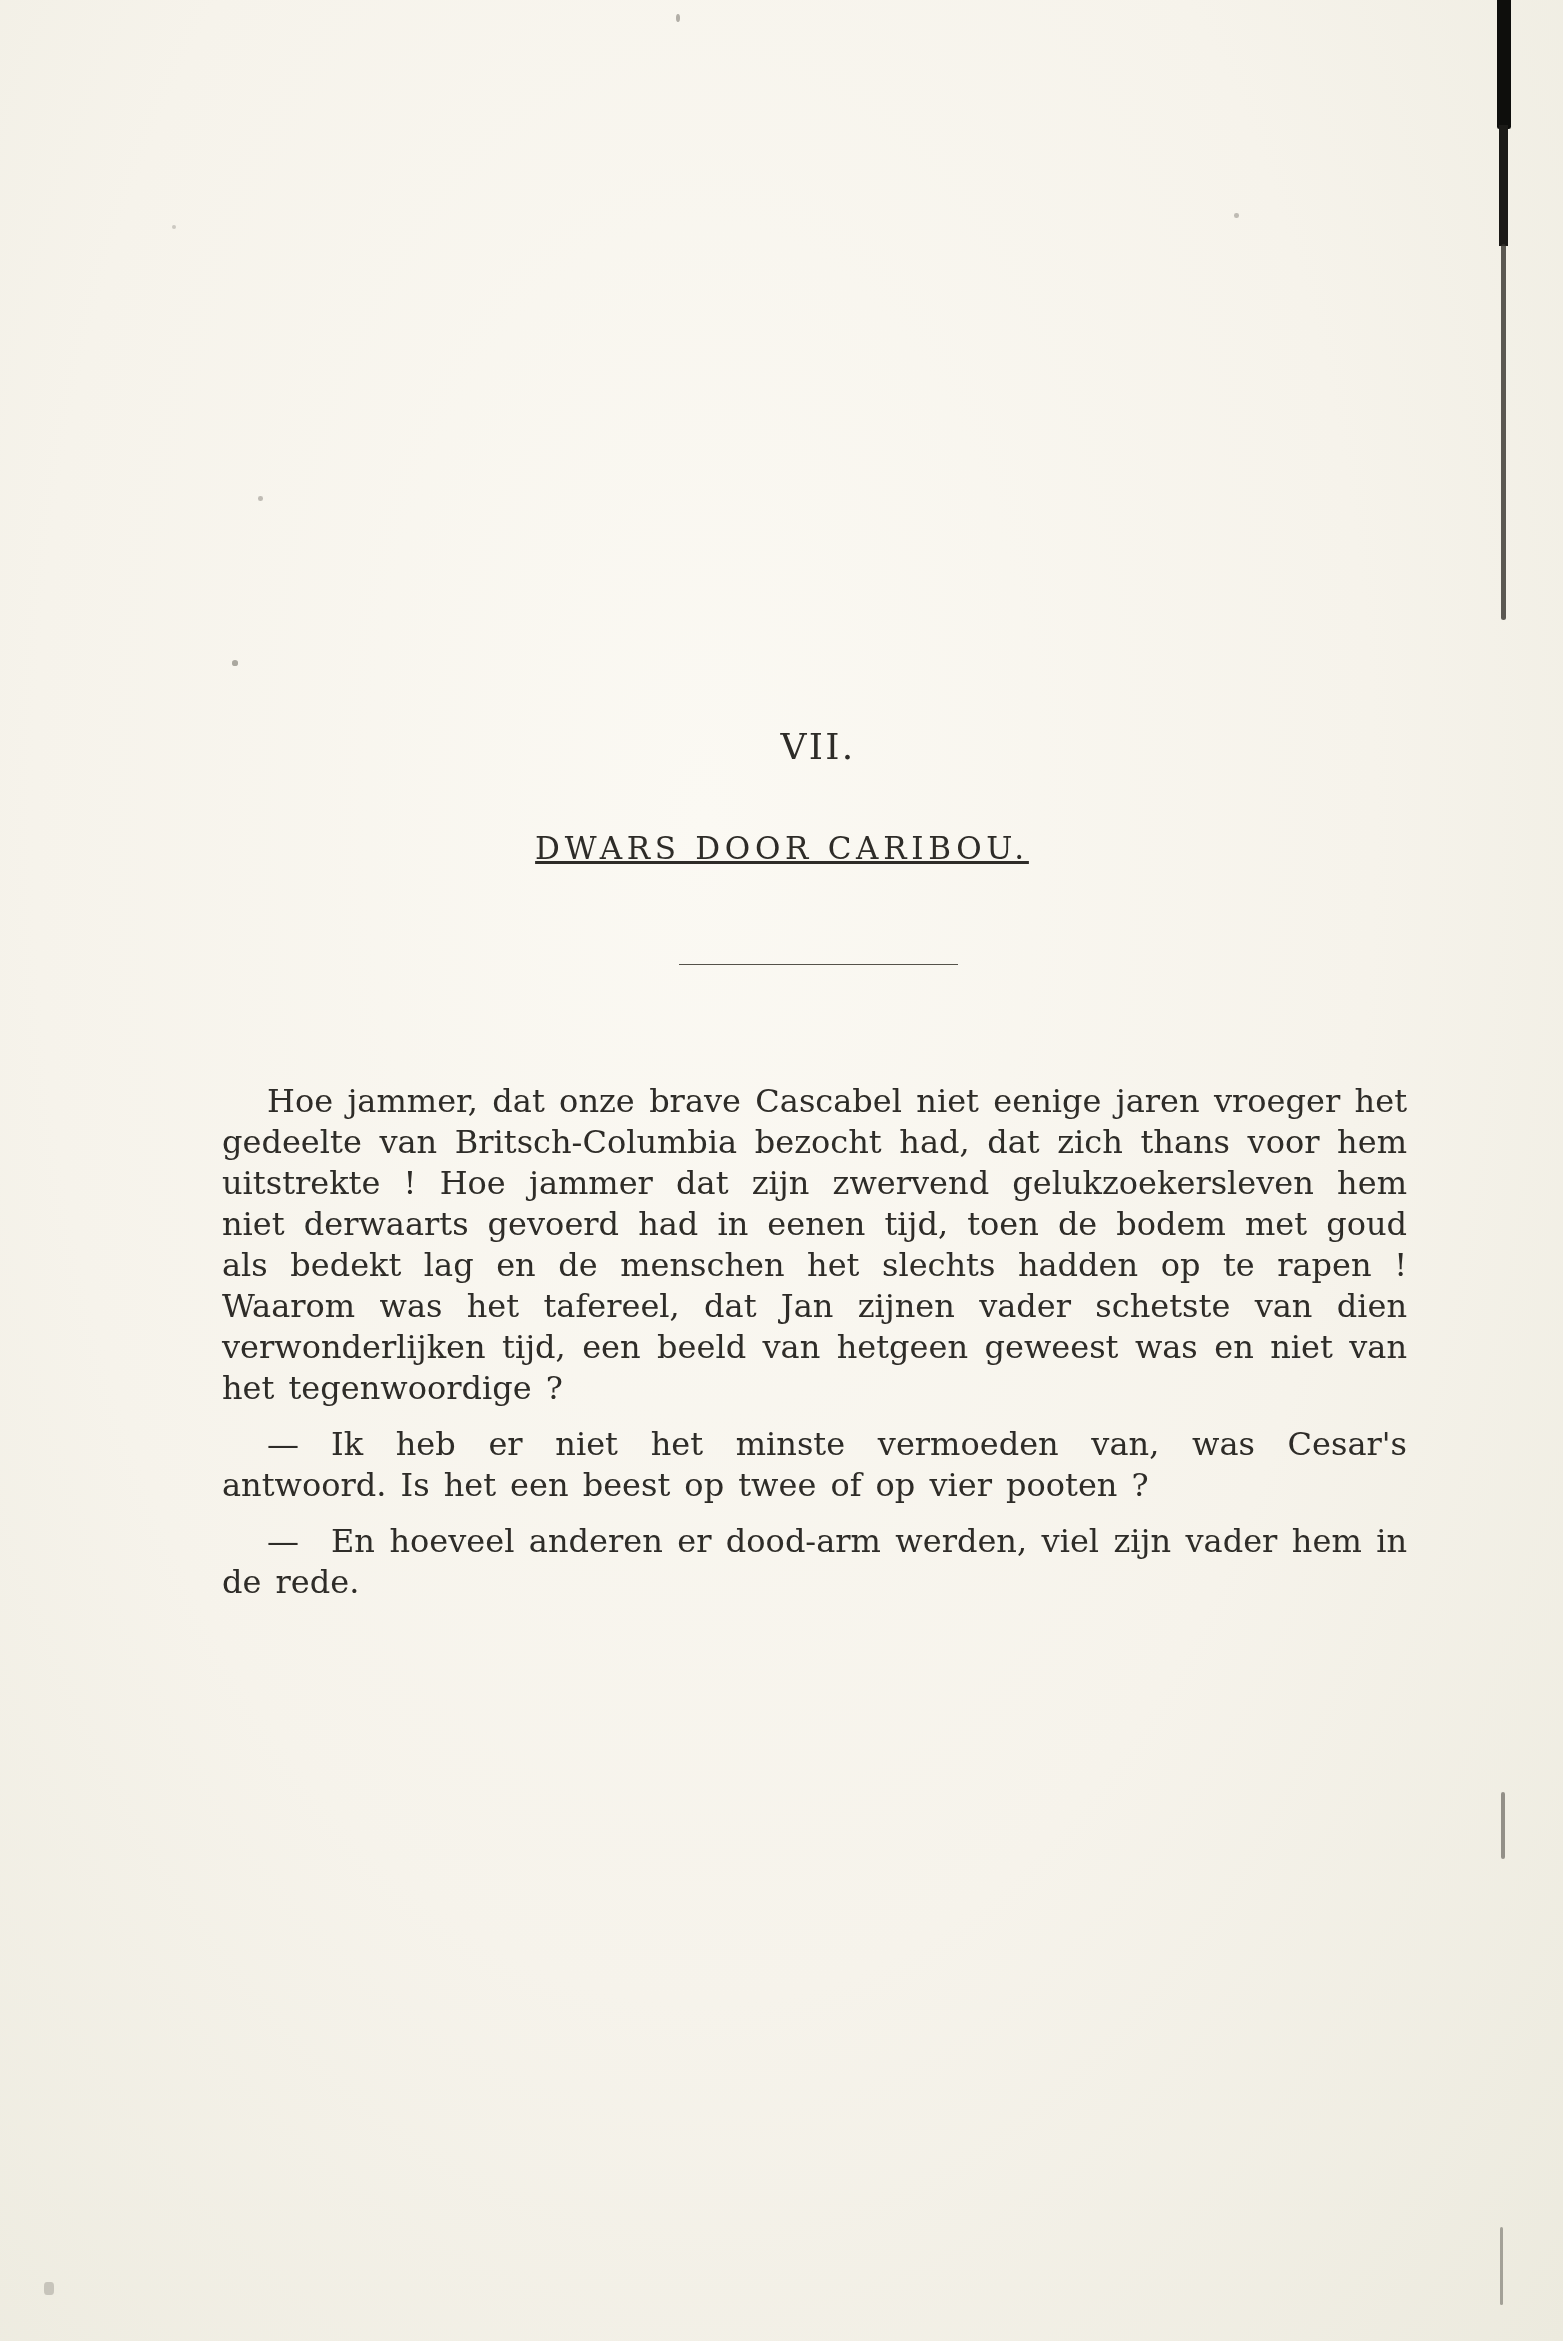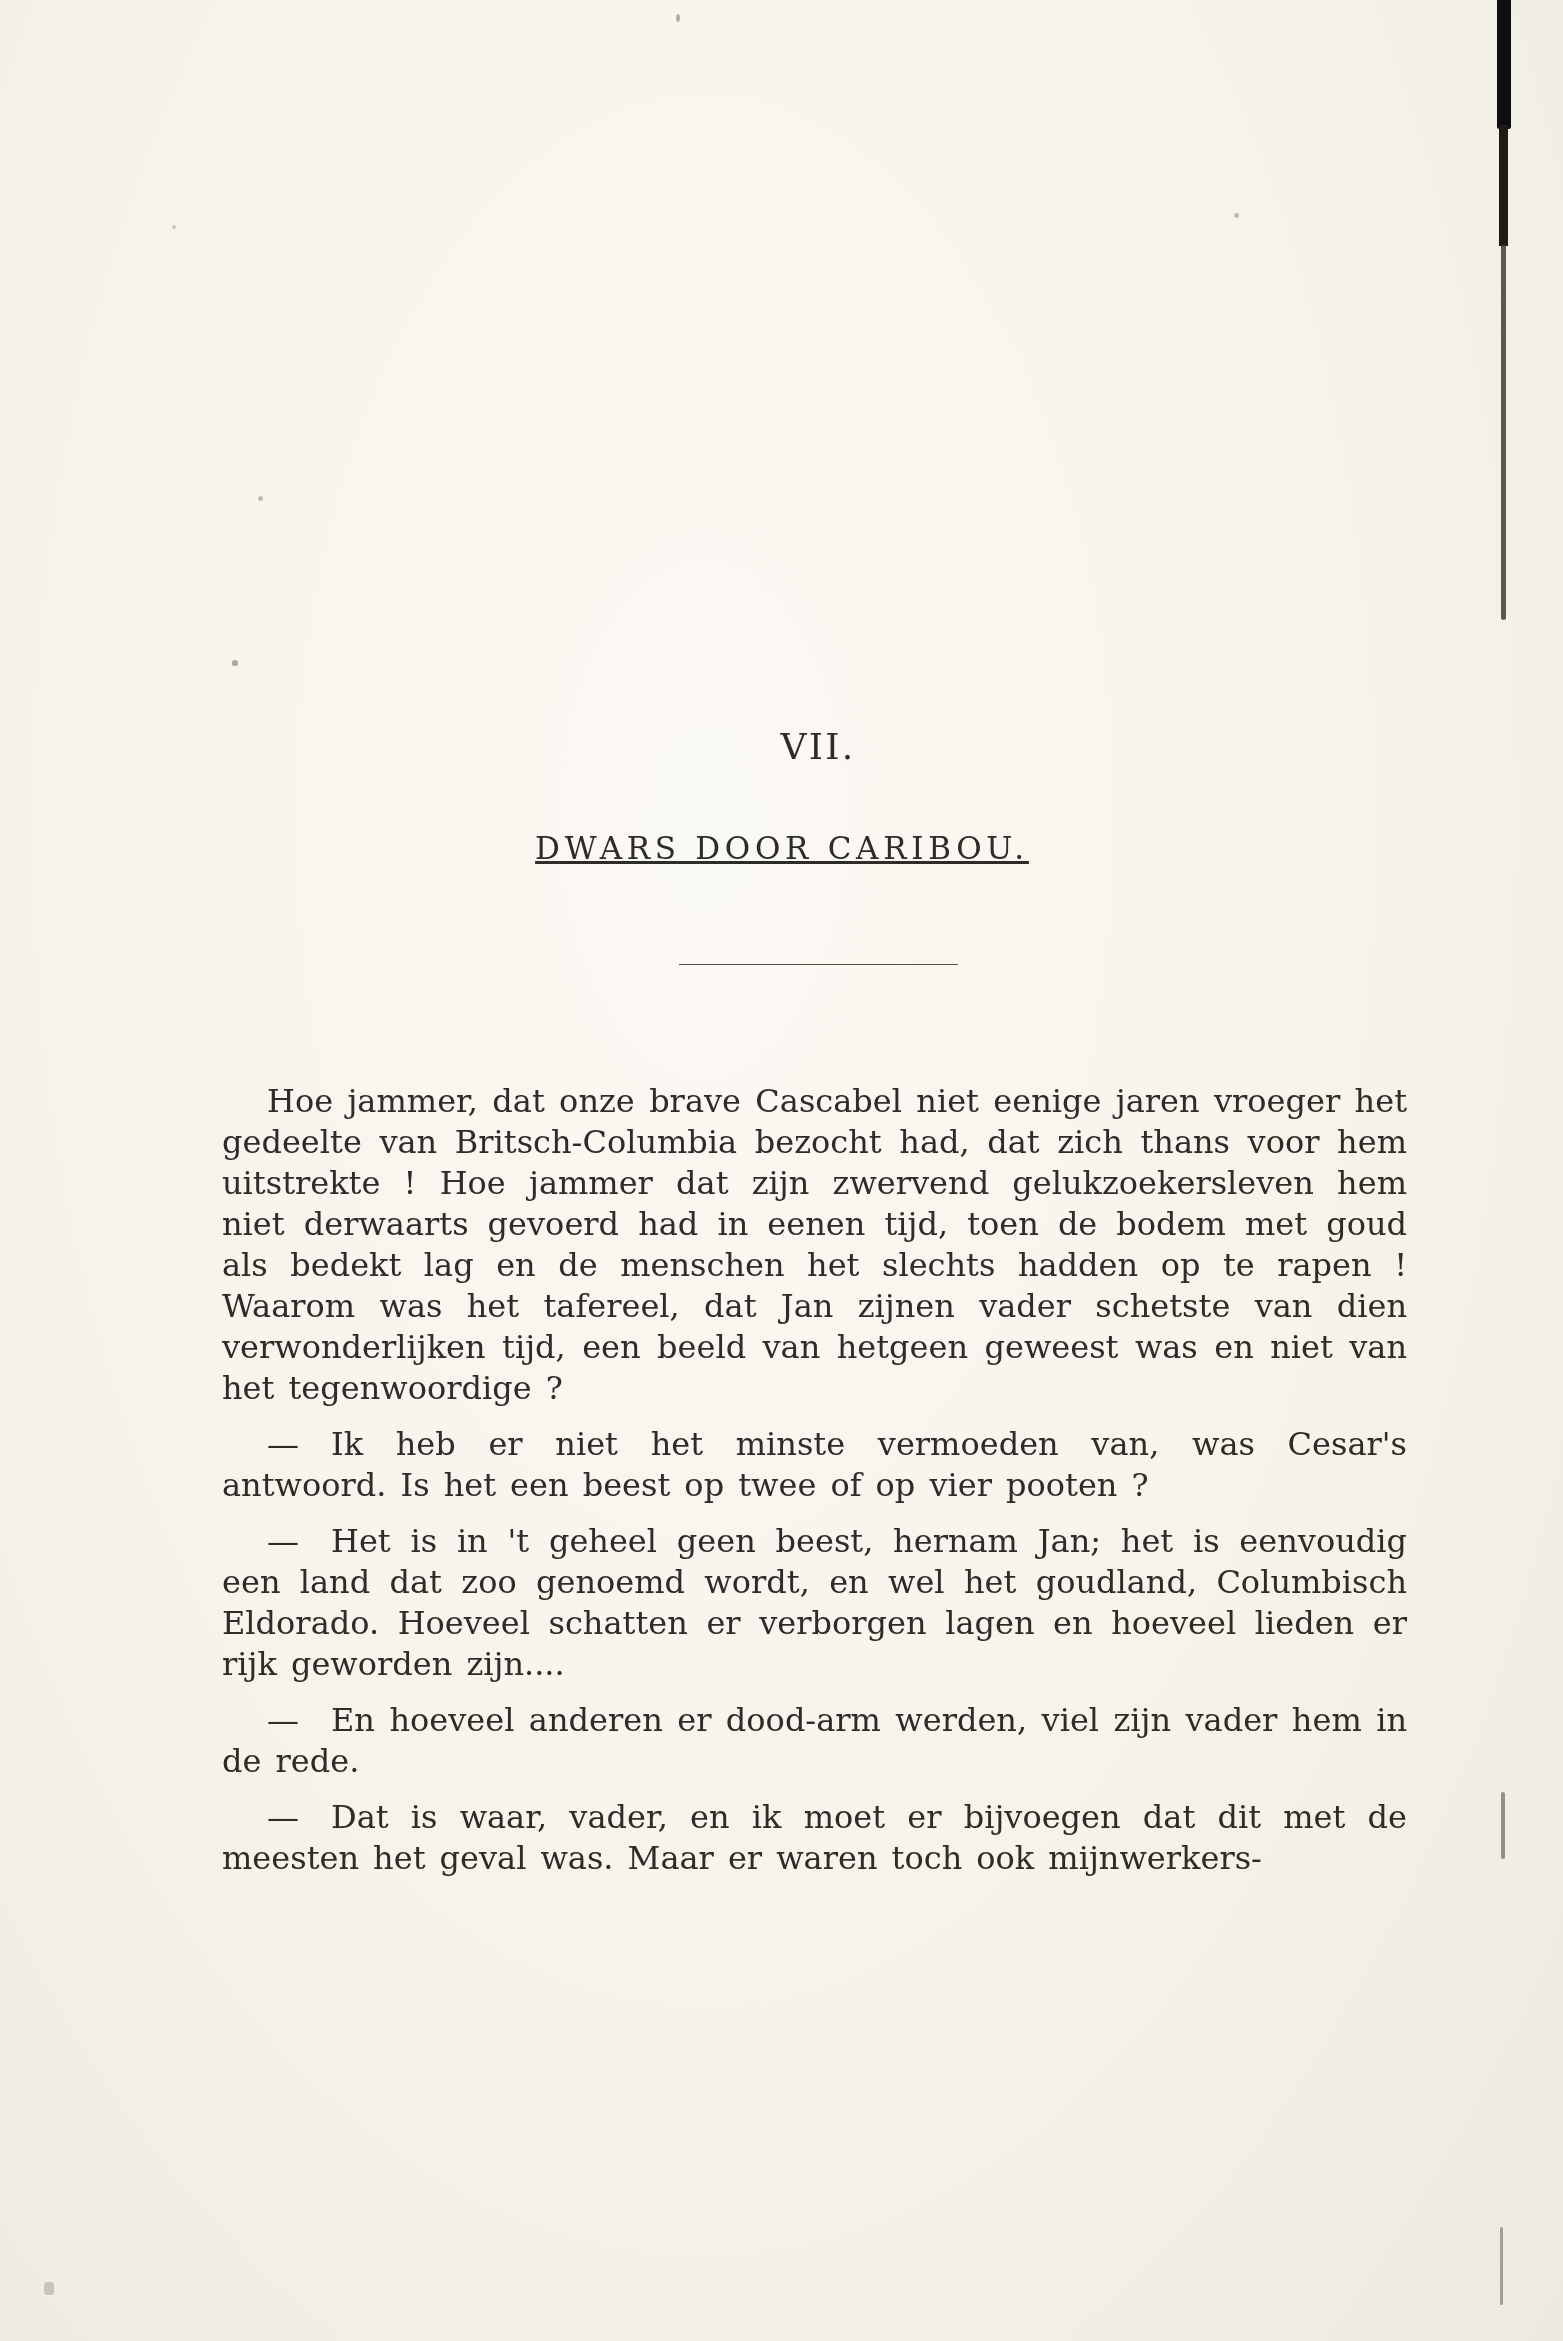--- a/index.html
+++ b/index.html
@@ -94,23 +94,21 @@
 
   <div class="chapter-number">VII.</div>
 
   <div class="chapter-title">DWARS DOOR CARIBOU.</div>
 
   <div class="divider"></div>
 
   <div class="body-text">
     <p>Hoe jammer, dat onze brave Cascabel niet eenige jaren vroeger het gedeelte van Britsch-Columbia bezocht had, dat zich thans voor hem uitstrekte&nbsp;! Hoe jammer dat zijn zwervend gelukzoekersleven hem niet derwaarts gevoerd had in eenen tijd, toen de bodem met goud als bedekt lag en de menschen het slechts hadden op te rapen&nbsp;! Waarom was het tafereel, dat Jan zijnen vader schetste van dien verwonderlijken tijd, een beeld van hetgeen geweest was en niet van het tegenwoordige&nbsp;?</p>
     <p>— Ik heb er niet het minste vermoeden van, was Cesar's antwoord. Is het een beest op twee of op vier pooten&nbsp;?</p>
-    <p>— Het is in 't geheel geen beest, hernam Jan; het is eenvoudig een land dat zoo genoemd wordt, en wel het goudland, Columbisch Eldorado. Hoeveel schatten er verborgen lagen en hoeveel lieden er rijk geworden zijn....</p>
     <p>— En hoeveel anderen er dood-arm werden, viel zijn vader hem in de rede.</p>
-    <p>— Dat is waar, vader, en ik moet er bijvoegen dat dit met de meesten het geval was. Maar er waren toch ook mijnwerkers-</p>
   </div>
 
   <div class="edge-mark m1"></div>
   <div class="edge-mark m2"></div>
   <div class="edge-mark m3"></div>
   <div class="edge-mark m4"></div>
   <div class="edge-mark m5"></div>
 
   <div class="speck s1"></div>
   <div class="speck s2"></div>

